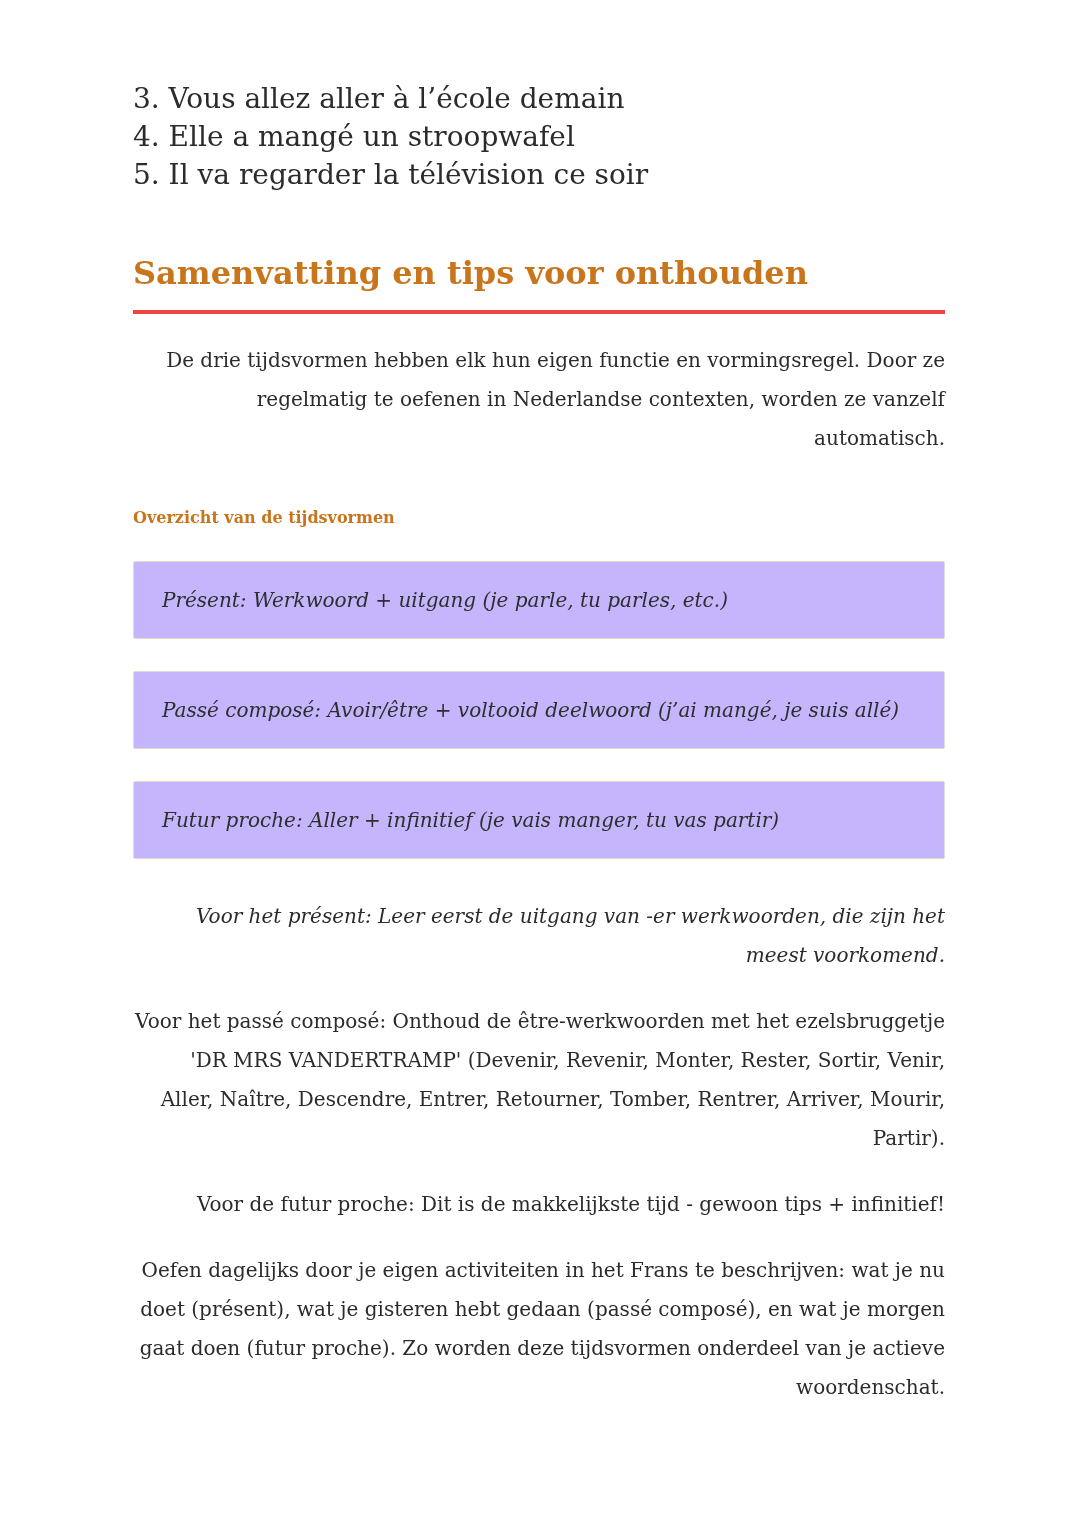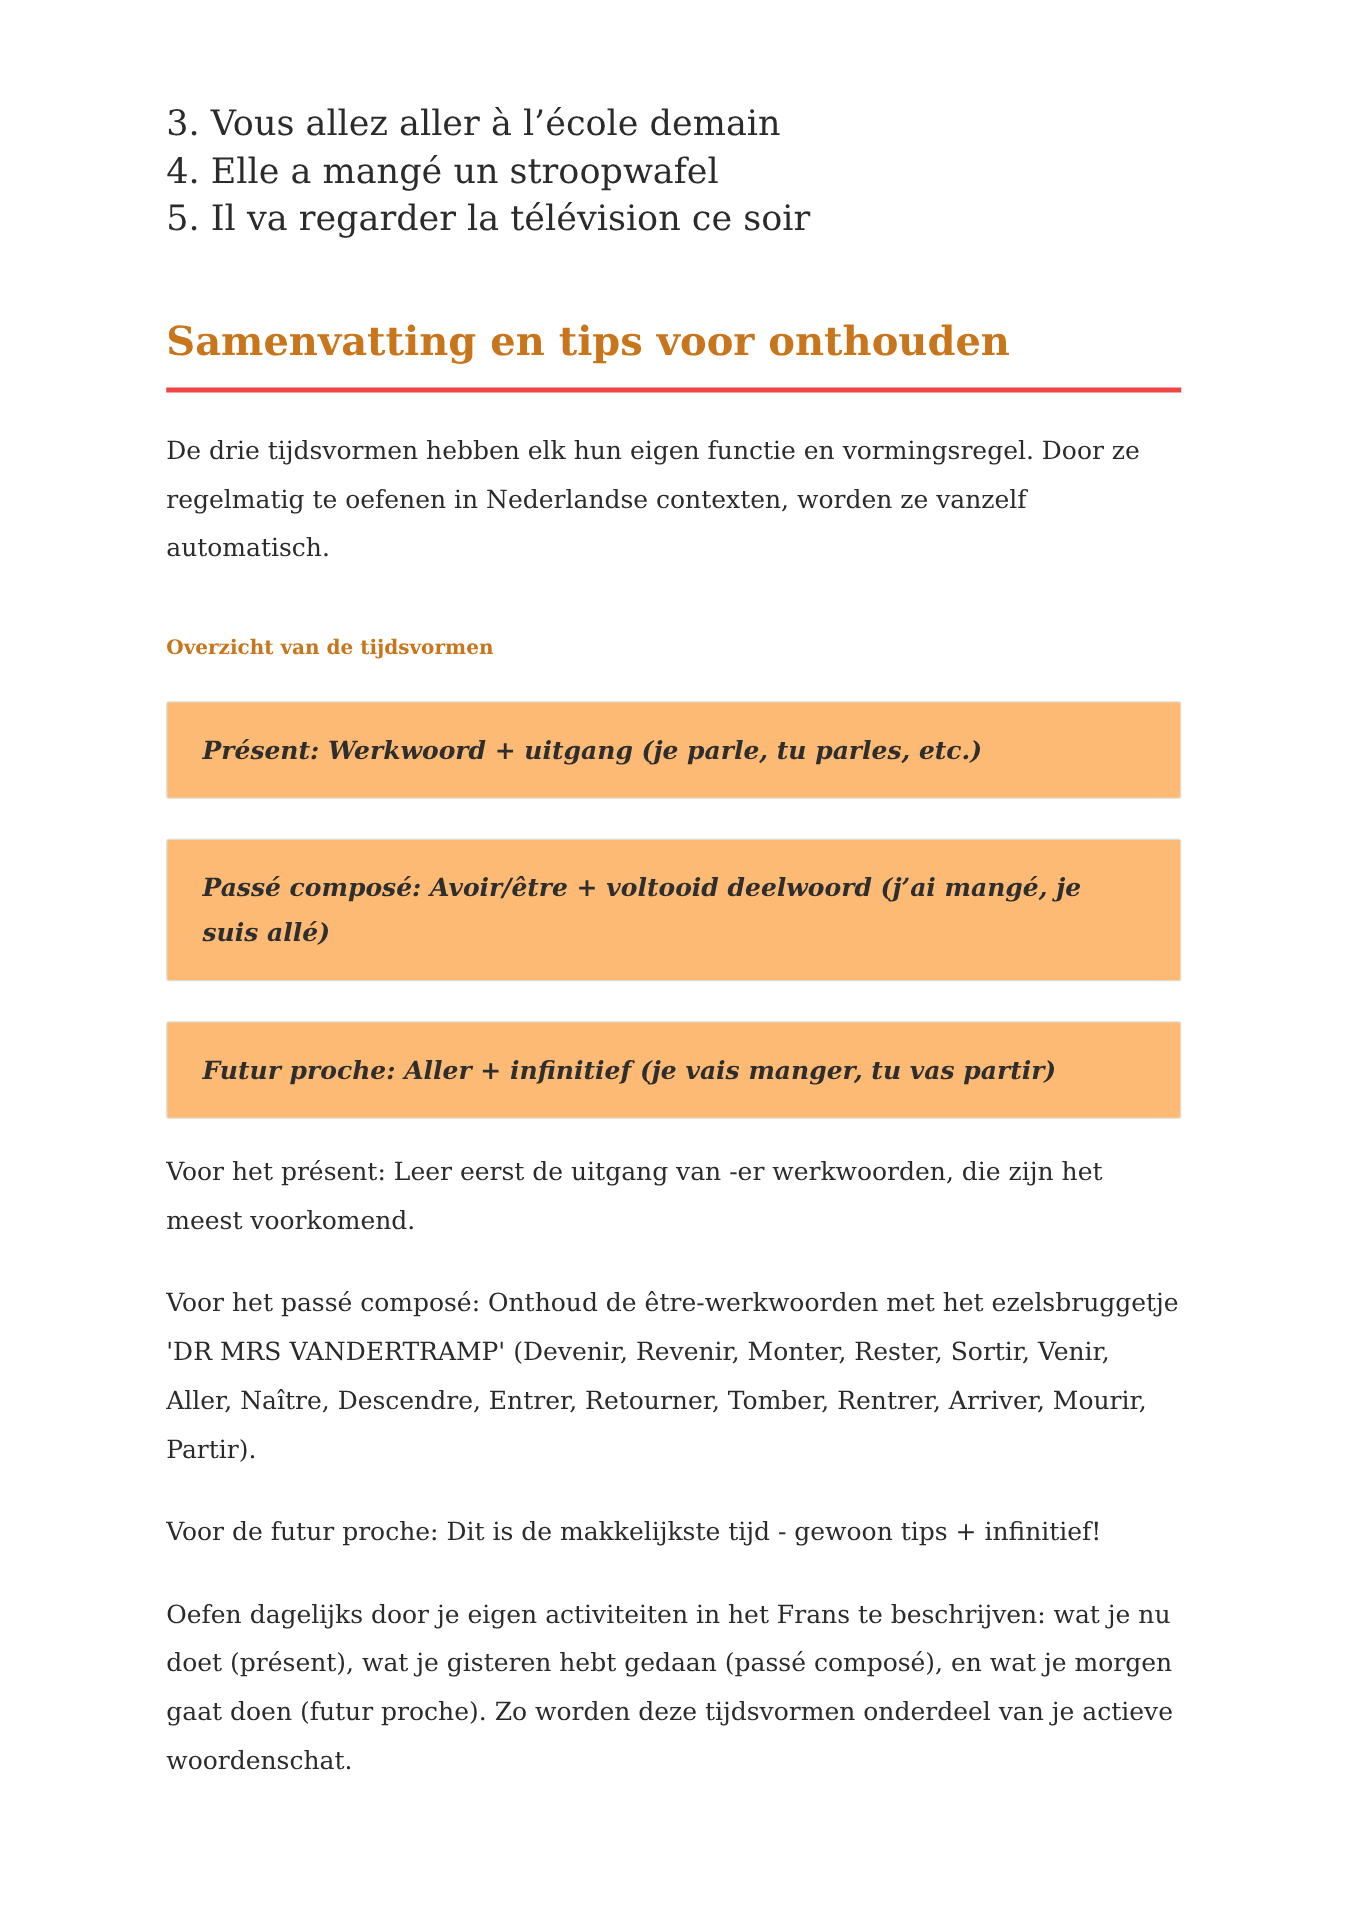--- a/index.html
+++ b/index.html
@@ -32,45 +32,46 @@
     font-weight: 700;
     line-height: 1.2;
     margin: 60px 0 0 0;
     padding-bottom: 18px;
     border-bottom: 4px solid #ef4444;
   }
   p.body-paragraph {
     font-size: 20px;
     line-height: 39px;
     margin: 27px 0 0 0;
+    text-align: right;
   }
   h3.sub-heading {
     color: #c8751c;
     font-size: 16px;
     font-weight: 700;
     margin: 50px 0 0 0;
     line-height: 1.3;
   }
   .tense-box {
-    background: #fdba74;
+    background: #c4b5fd;
     border: 1px solid #e0dccb;
     border-radius: 2px;
     margin-top: 32px;
     padding: 20px 28px;
-    font-weight: bold;
   }
   .tense-box .box-text {
     font-style: italic;
     font-size: 20px;
     line-height: 36px;
     margin: 0;
     color: #2e2e2e;
   }
   .mnemonics p.body-paragraph:first-of-type {
-    margin-top: 23px;
+    margin-top: 38px;
+    font-style: italic;
   }
 </style>
 </head>
 <body>
 
 <div class="page">
 
   <div class="numbered-list">
     <div class="list-line">3. Vous allez aller à l’école demain</div>
     <div class="list-line">4. Elle a mangé un stroopwafel</div>

